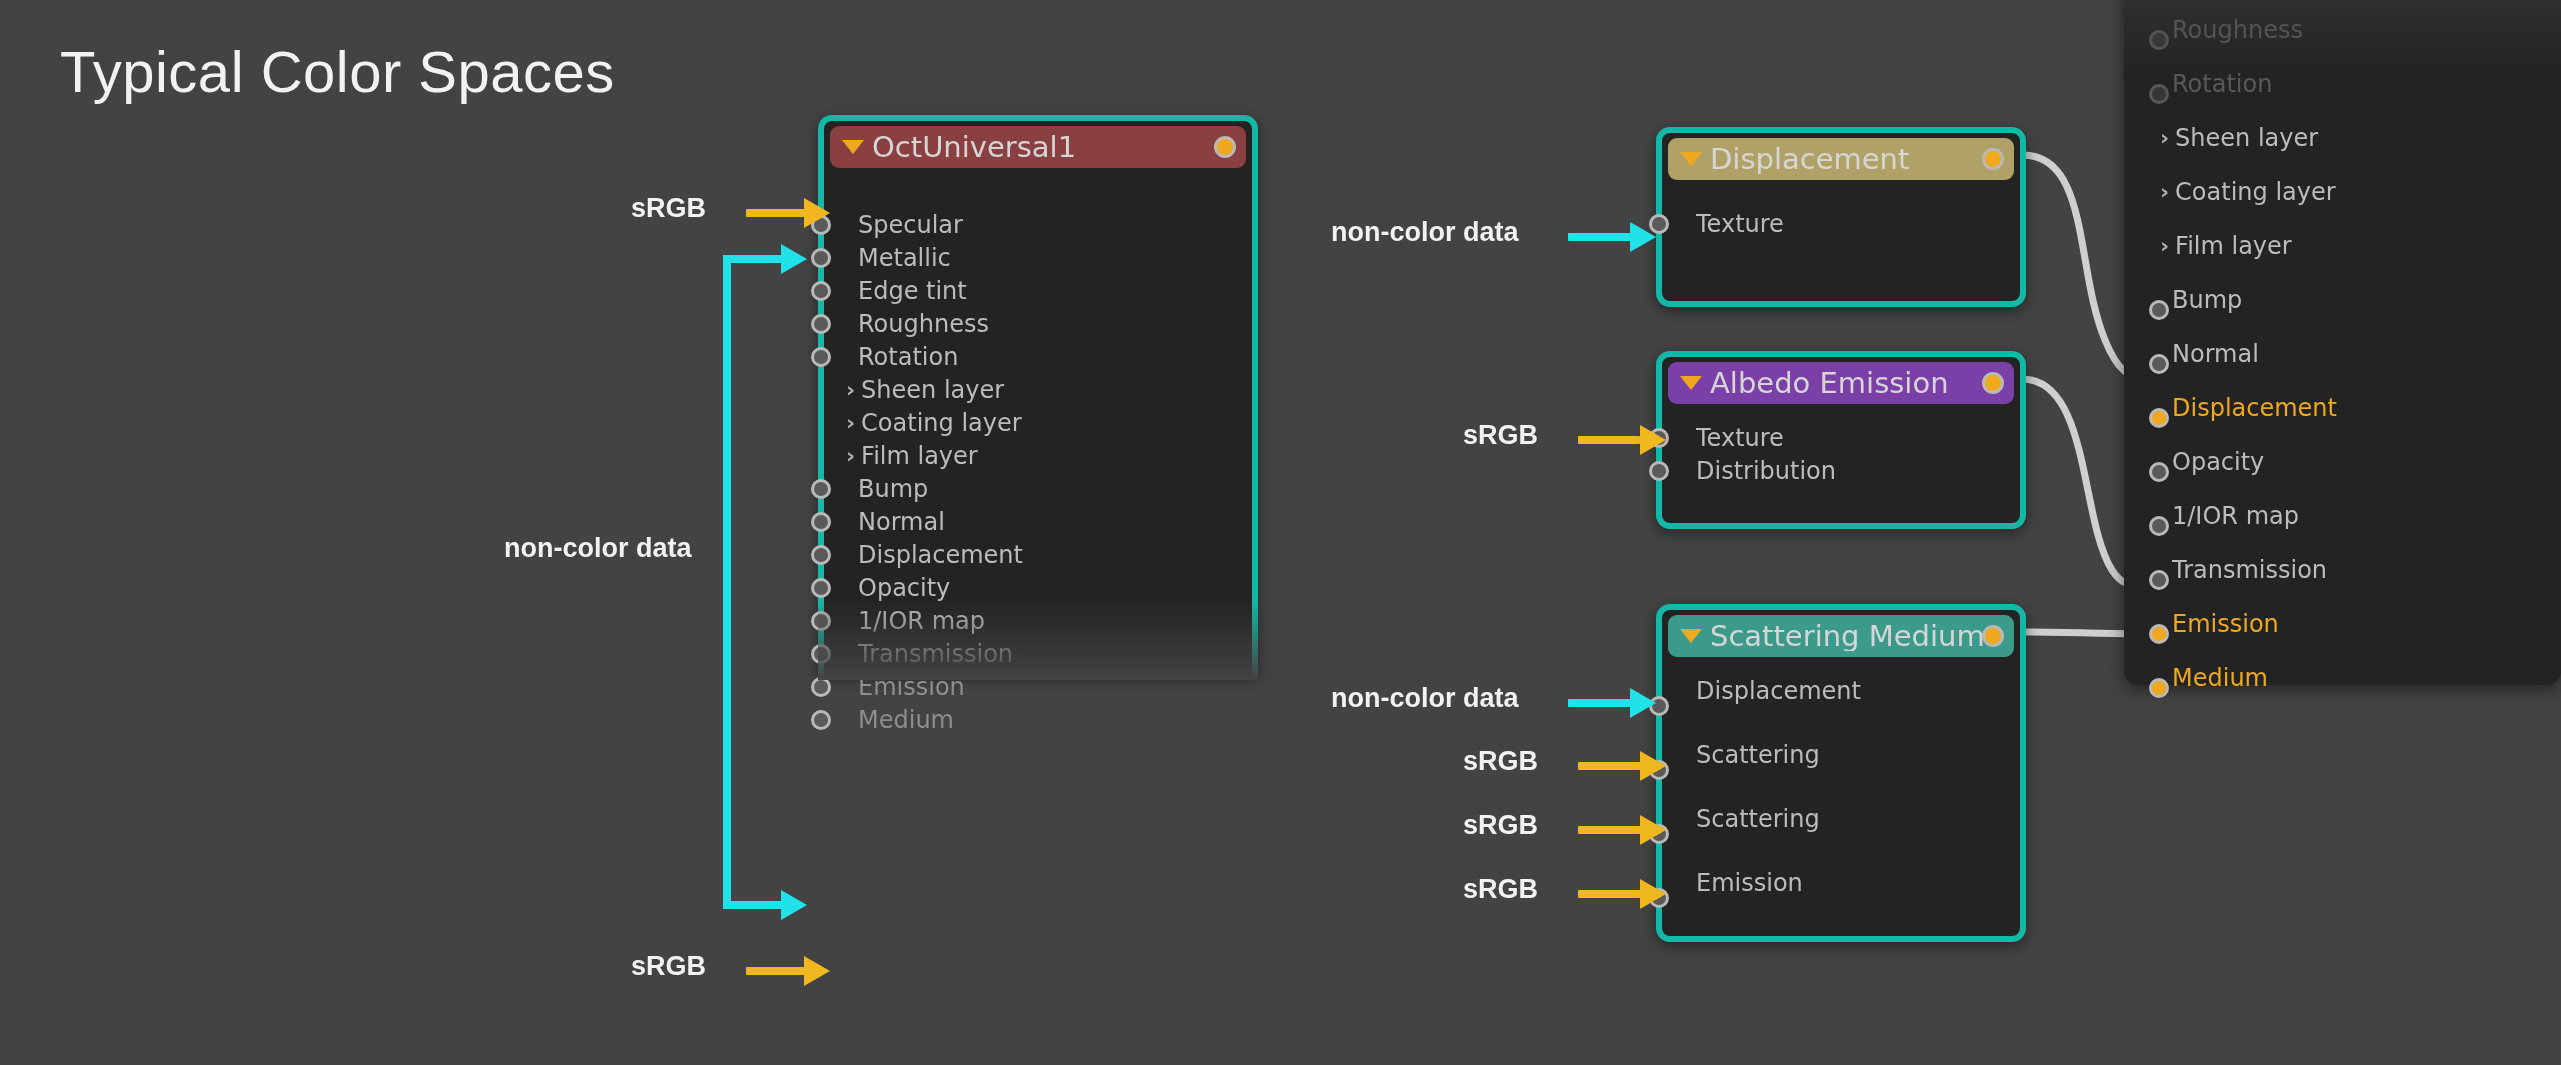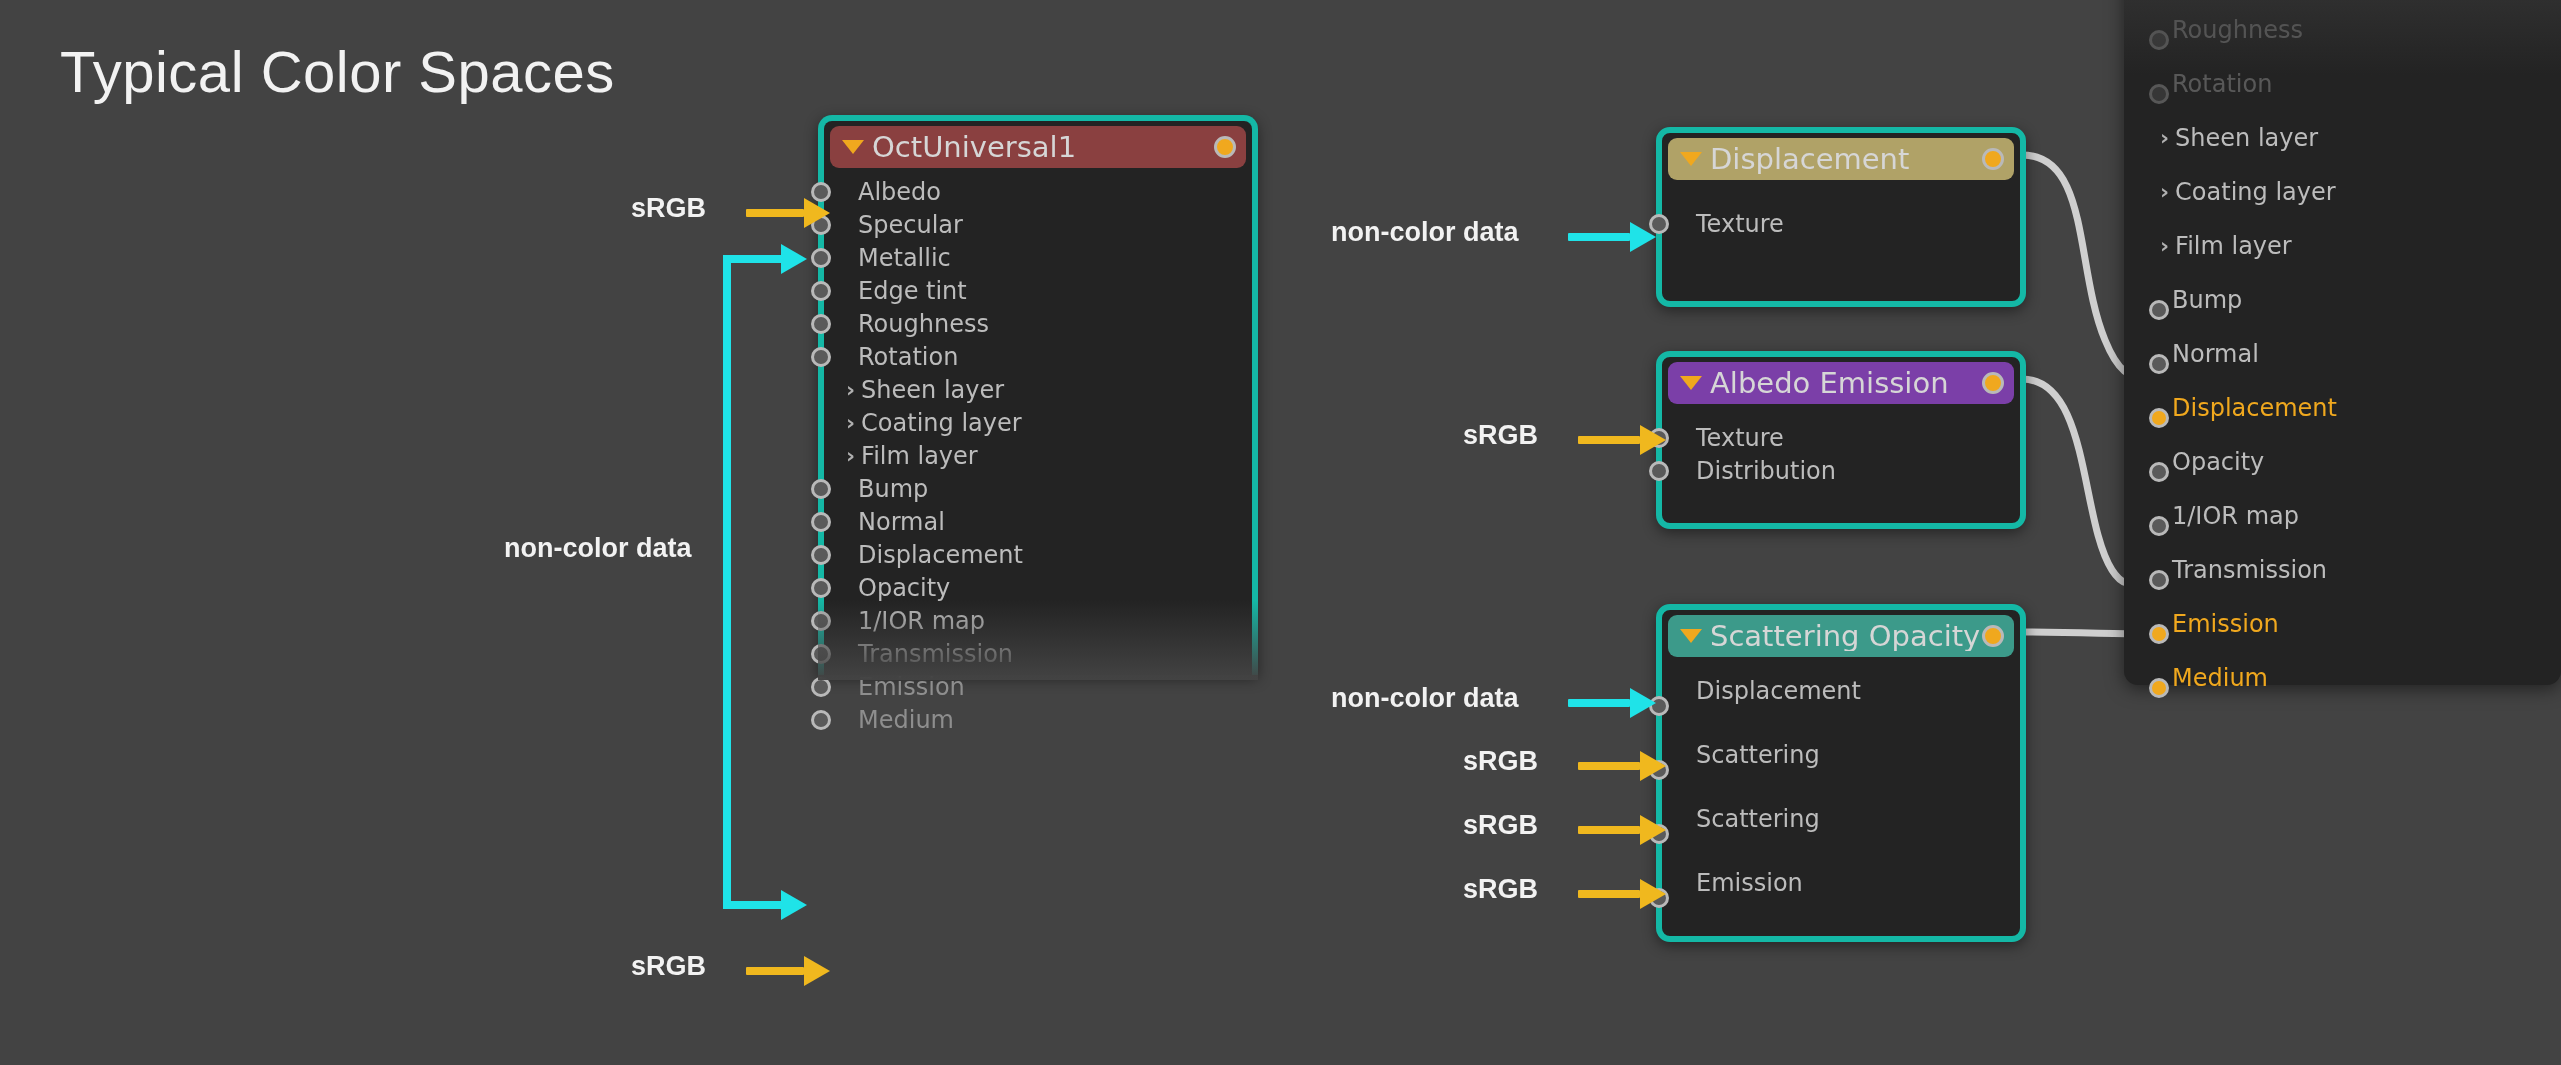--- a/index.html
+++ b/index.html
@@ -130,24 +130,20 @@
   </svg>
 
   <div class="node" id="node-universal">
     <div class="node-head hd-universal">
       <div class="tri"></div>
       <div class="node-title">OctUniversal1</div>
       <div class="head-sock" style="right:10px;top:10px;"></div>
     </div>
     <div class="node-body">
 
-    <div class="port-row" style="top: 4px;">
-          <div class="sock in" style="top: 6.5px;"></div>
-          <span class="lbl">Albedo</span>
-        </div>
         <div class="port-row" style="top: 70px;">
           <div class="sock in" style="top: 6.5px;"></div>
           <span class="lbl">Metallic</span>
         </div>
         <div class="port-row" style="top: 37px;">
           <div class="sock in" style="top: 6.5px;"></div>
           <span class="lbl">Specular</span>
         </div>
         <div class="port-row" style="top: 103px;">
           <div class="sock in" style="top: 6.5px;"></div>
@@ -237,21 +233,21 @@
         <div class="port-row" style="top: 47px;">
           <div class="sock in" style="top: 6.5px;"></div>
           <span class="lbl">Distribution</span>
         </div>
       </div>
   </div>
 
   <div class="node" id="node-medium" style="left:1656px;top:604px;width:370px;height:338px;">
     <div class="node-head hd-medium">
       <div class="tri"></div>
-      <div class="node-title">Scattering Opacity</div>
+      <div class="node-title">Scattering Medium</div>
       <div class="head-sock" style="right:10px;top:10px;"></div>
     </div>
     <div class="node-body">
         <div class="port-row" style="top: 14px;">
           <div class="sock in" style="top: 22px;"></div>
           <span class="lbl">Displacement</span>
         </div>
         <div class="port-row" style="top: 78px;">
           <div class="sock in" style="top: 22px;"></div>
           <span class="lbl">Scattering</span>

